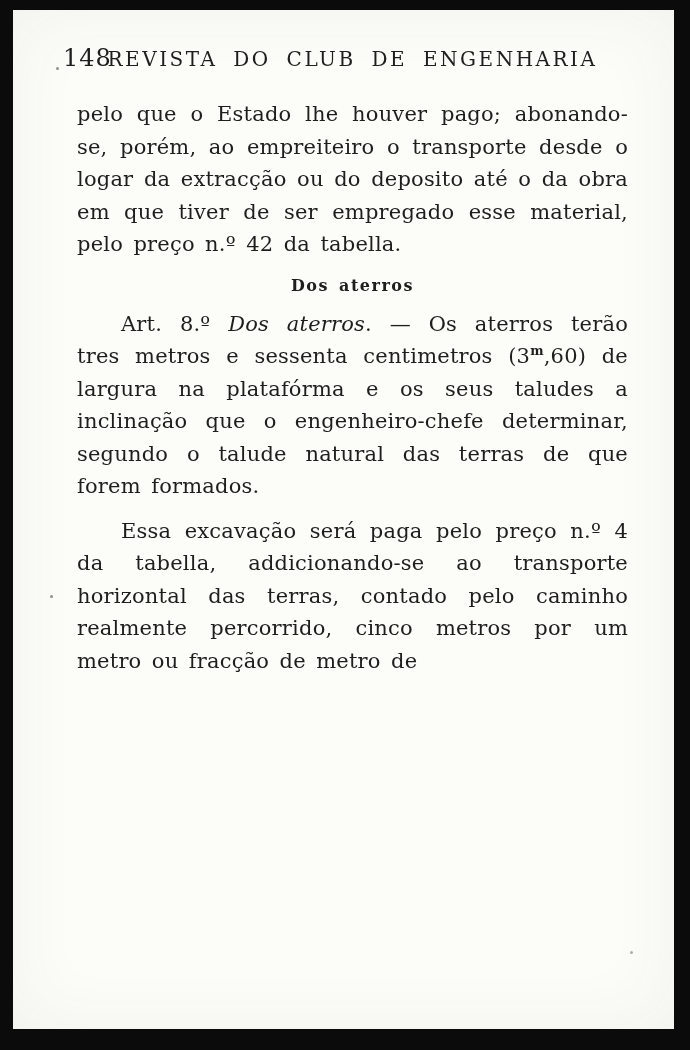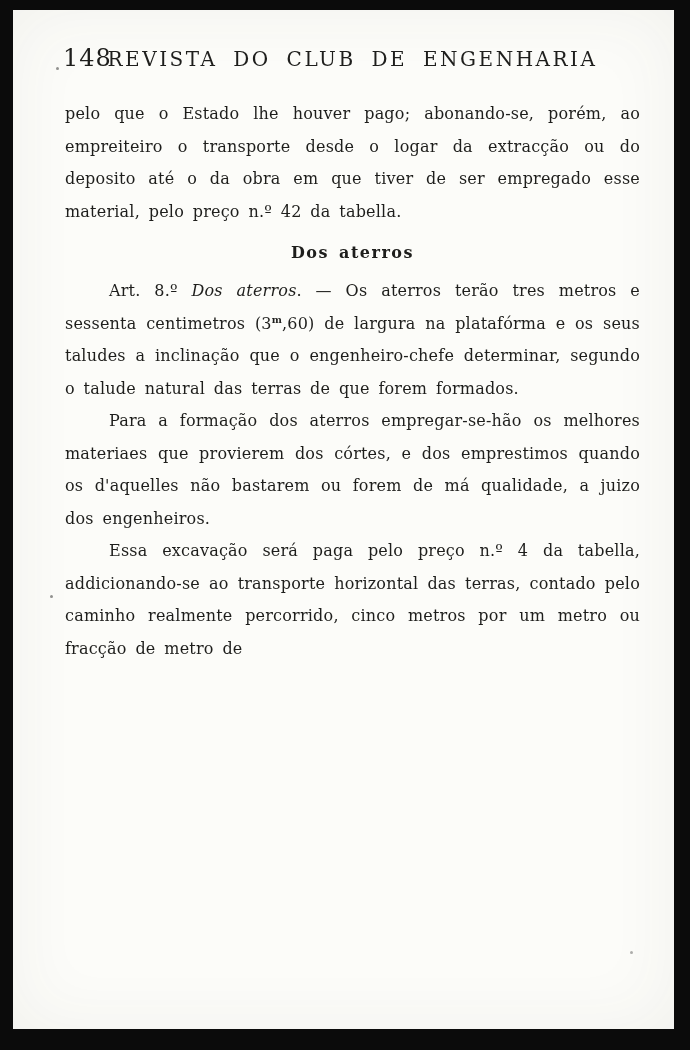--- a/index.html
+++ b/index.html
@@ -43,22 +43,22 @@
   }
   .running-title {
     display: block;
     text-align: center;
     font-size: 20px;
     letter-spacing: 2.5px;
     word-spacing: 7px;
     padding-top: 3px;
   }
   .para {
-    margin: 0;
-    font-size: 16px;
+    margin: 12px;
+    font-size: 21px;
     line-height: 32.5px;
     text-align: justify;
     word-spacing: 3.5px;
     letter-spacing: 0.2px;
   }
   .para.indent {
     text-indent: 44px;
   }
   .section-heading {
     text-align: center;
@@ -97,17 +97,16 @@
   <div class="content">
     <div class="running-head">
       <span class="page-number">148</span>
       <span class="running-title">REVISTA DO CLUB DE ENGENHARIA</span>
     </div>
 
     <main>
         <p class="para"><span>pelo que o Estado lhe houver pago; abonando-se, porém, ao empreiteiro o transporte desde o logar da extracção ou do deposito até o da obra em que tiver de ser empregado esse material, pelo preço n.º 42 da tabella.</span></p>
         <div class="section-heading">Dos aterros</div>
         <p class="para indent"><span>Art. 8.º </span><em>Dos aterros</em><span>. — Os aterros terão tres metros e sessenta centimetros (3</span><sup>m</sup><span>,60) de largura na platafórma e os seus taludes a inclinação que o engenheiro-chefe determinar, segundo o talude natural das terras de que forem formados.</span></p>
-        <p class="para indent"><span>Para a formação dos aterros empregar-se-hão os melhores materiaes que provierem dos córtes, e dos emprestimos quando os d'aquelles não bastarem ou forem de má qualidade, a juizo dos engenheiros.</span></p>
         <p class="para indent"><span>Essa excavação será paga pelo preço n.º 4 da tabella, addicionando-se ao transporte horizontal das terras, contado pelo caminho realmente percorrido, cinco metros por um metro ou fracção de metro de</span></p>
       </main>
   </div>
 </div>
 
 </body></html>

